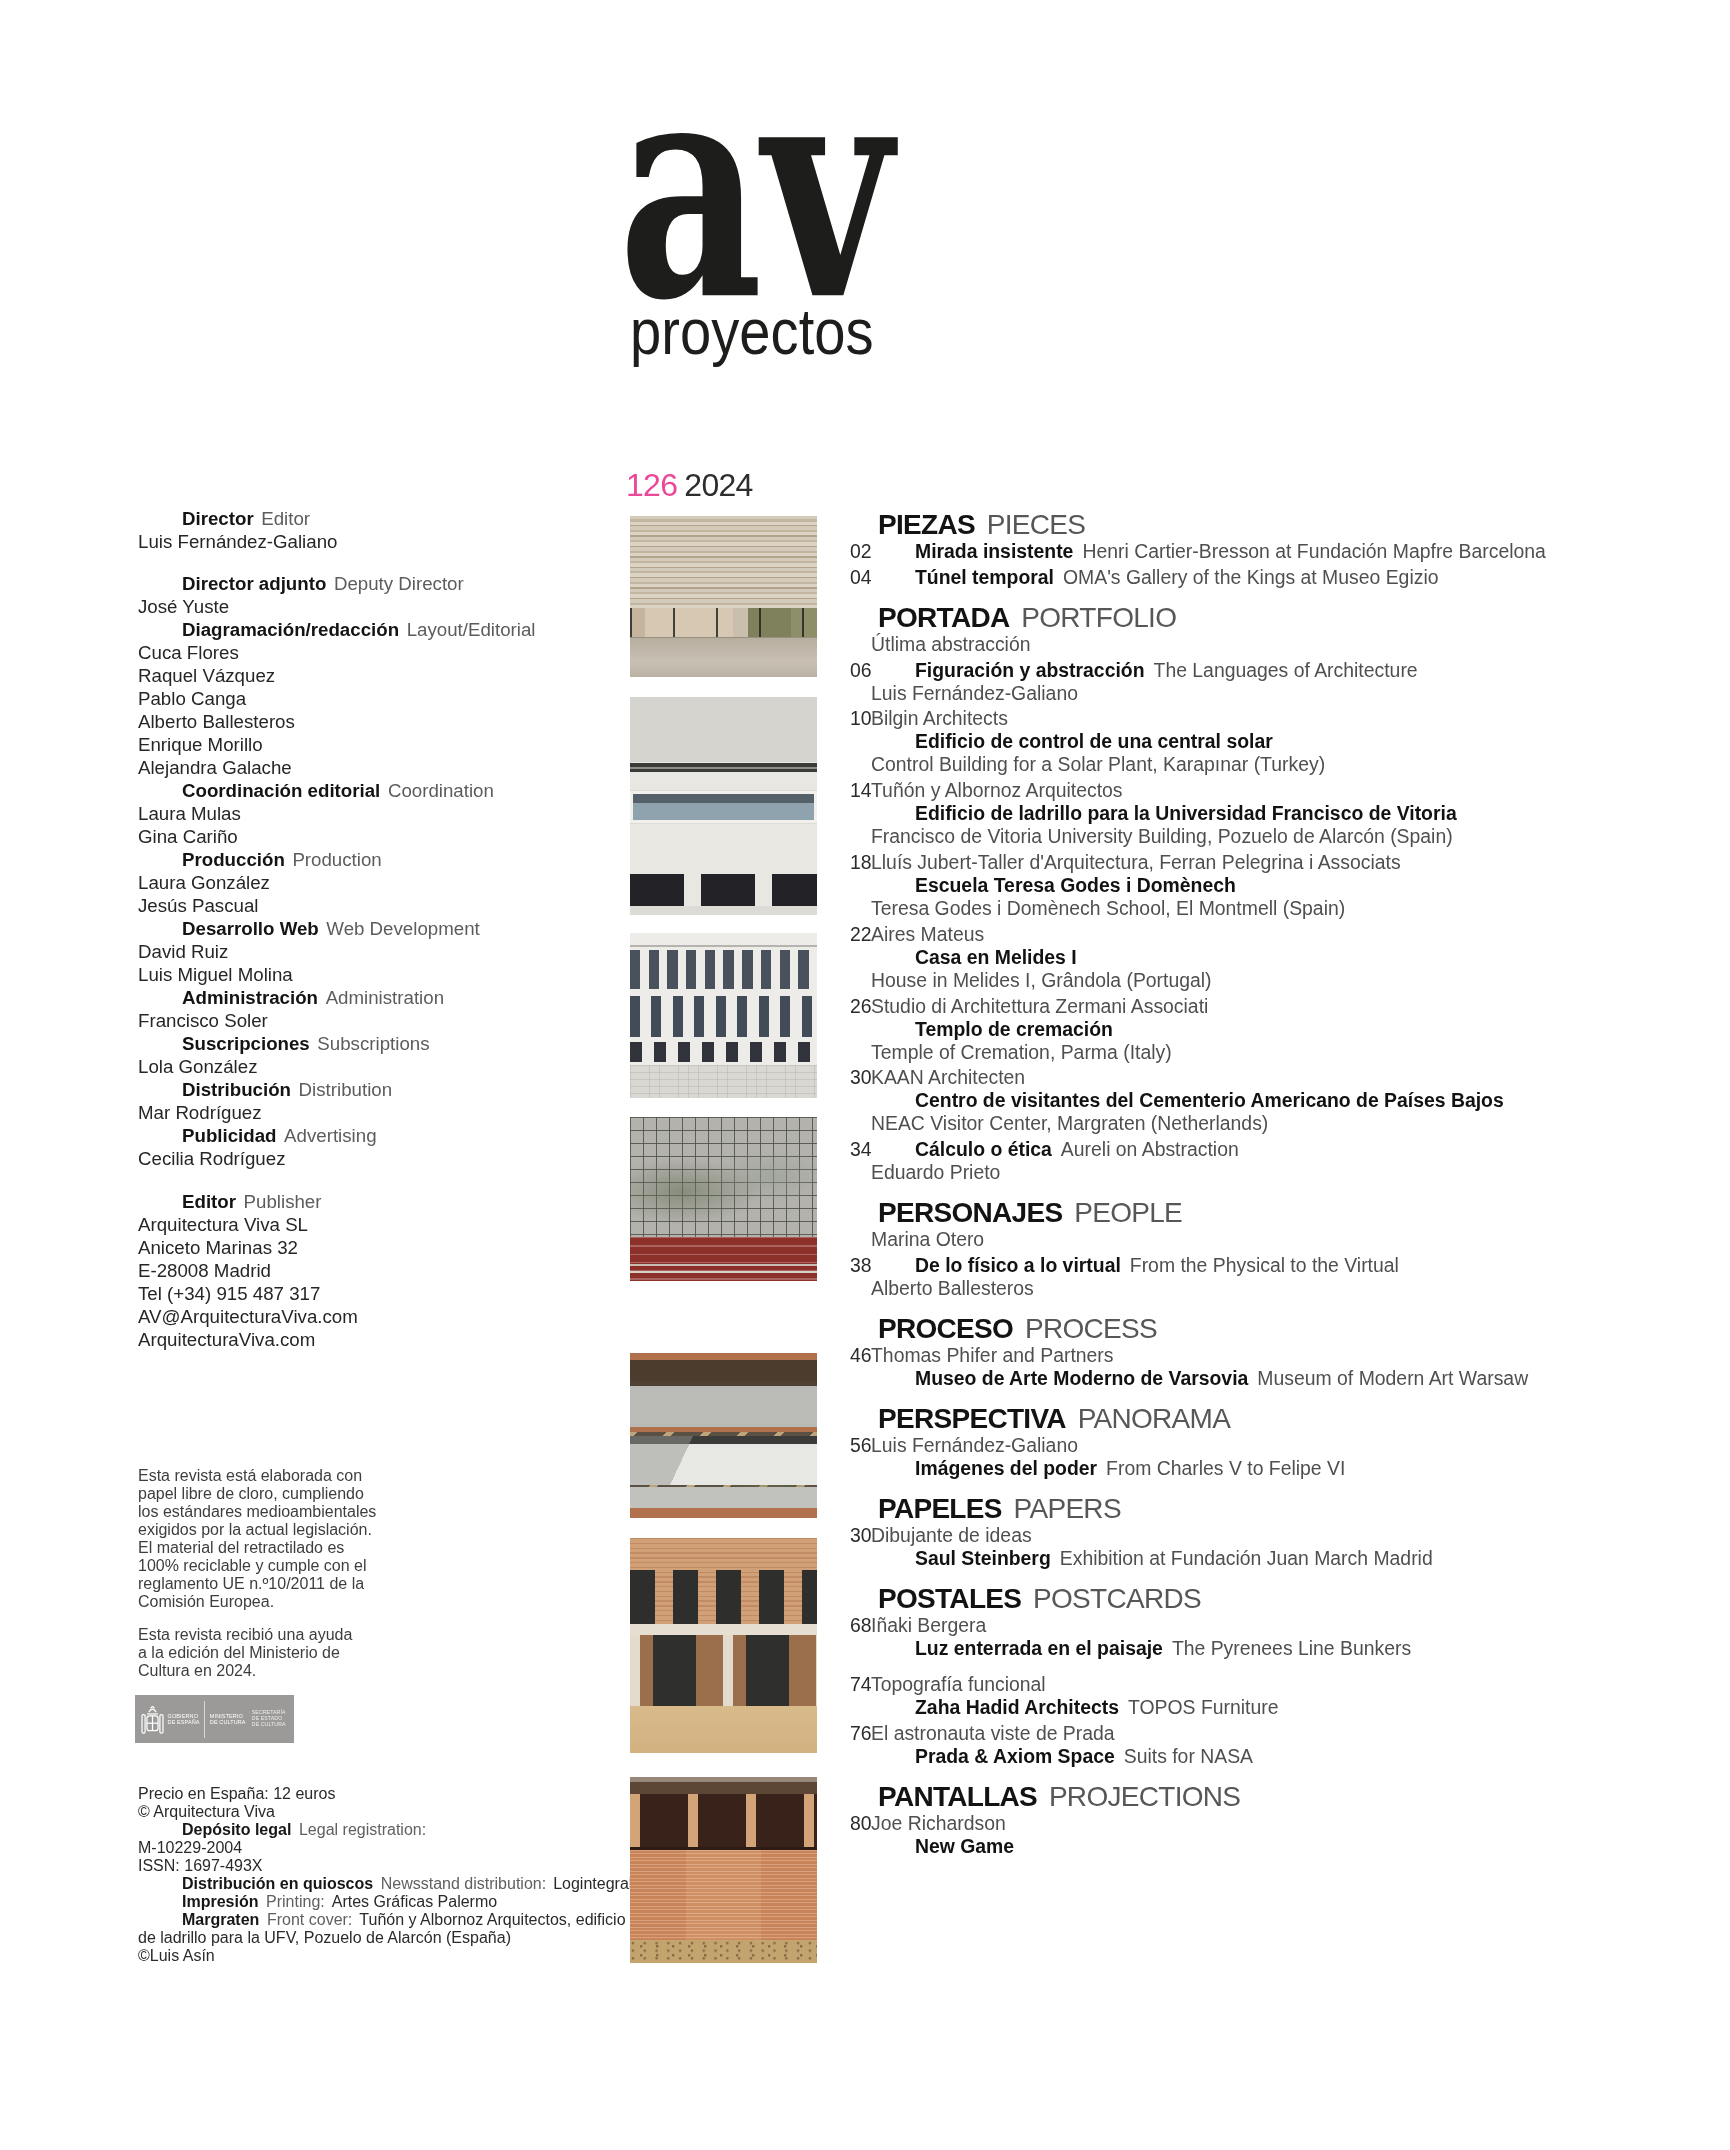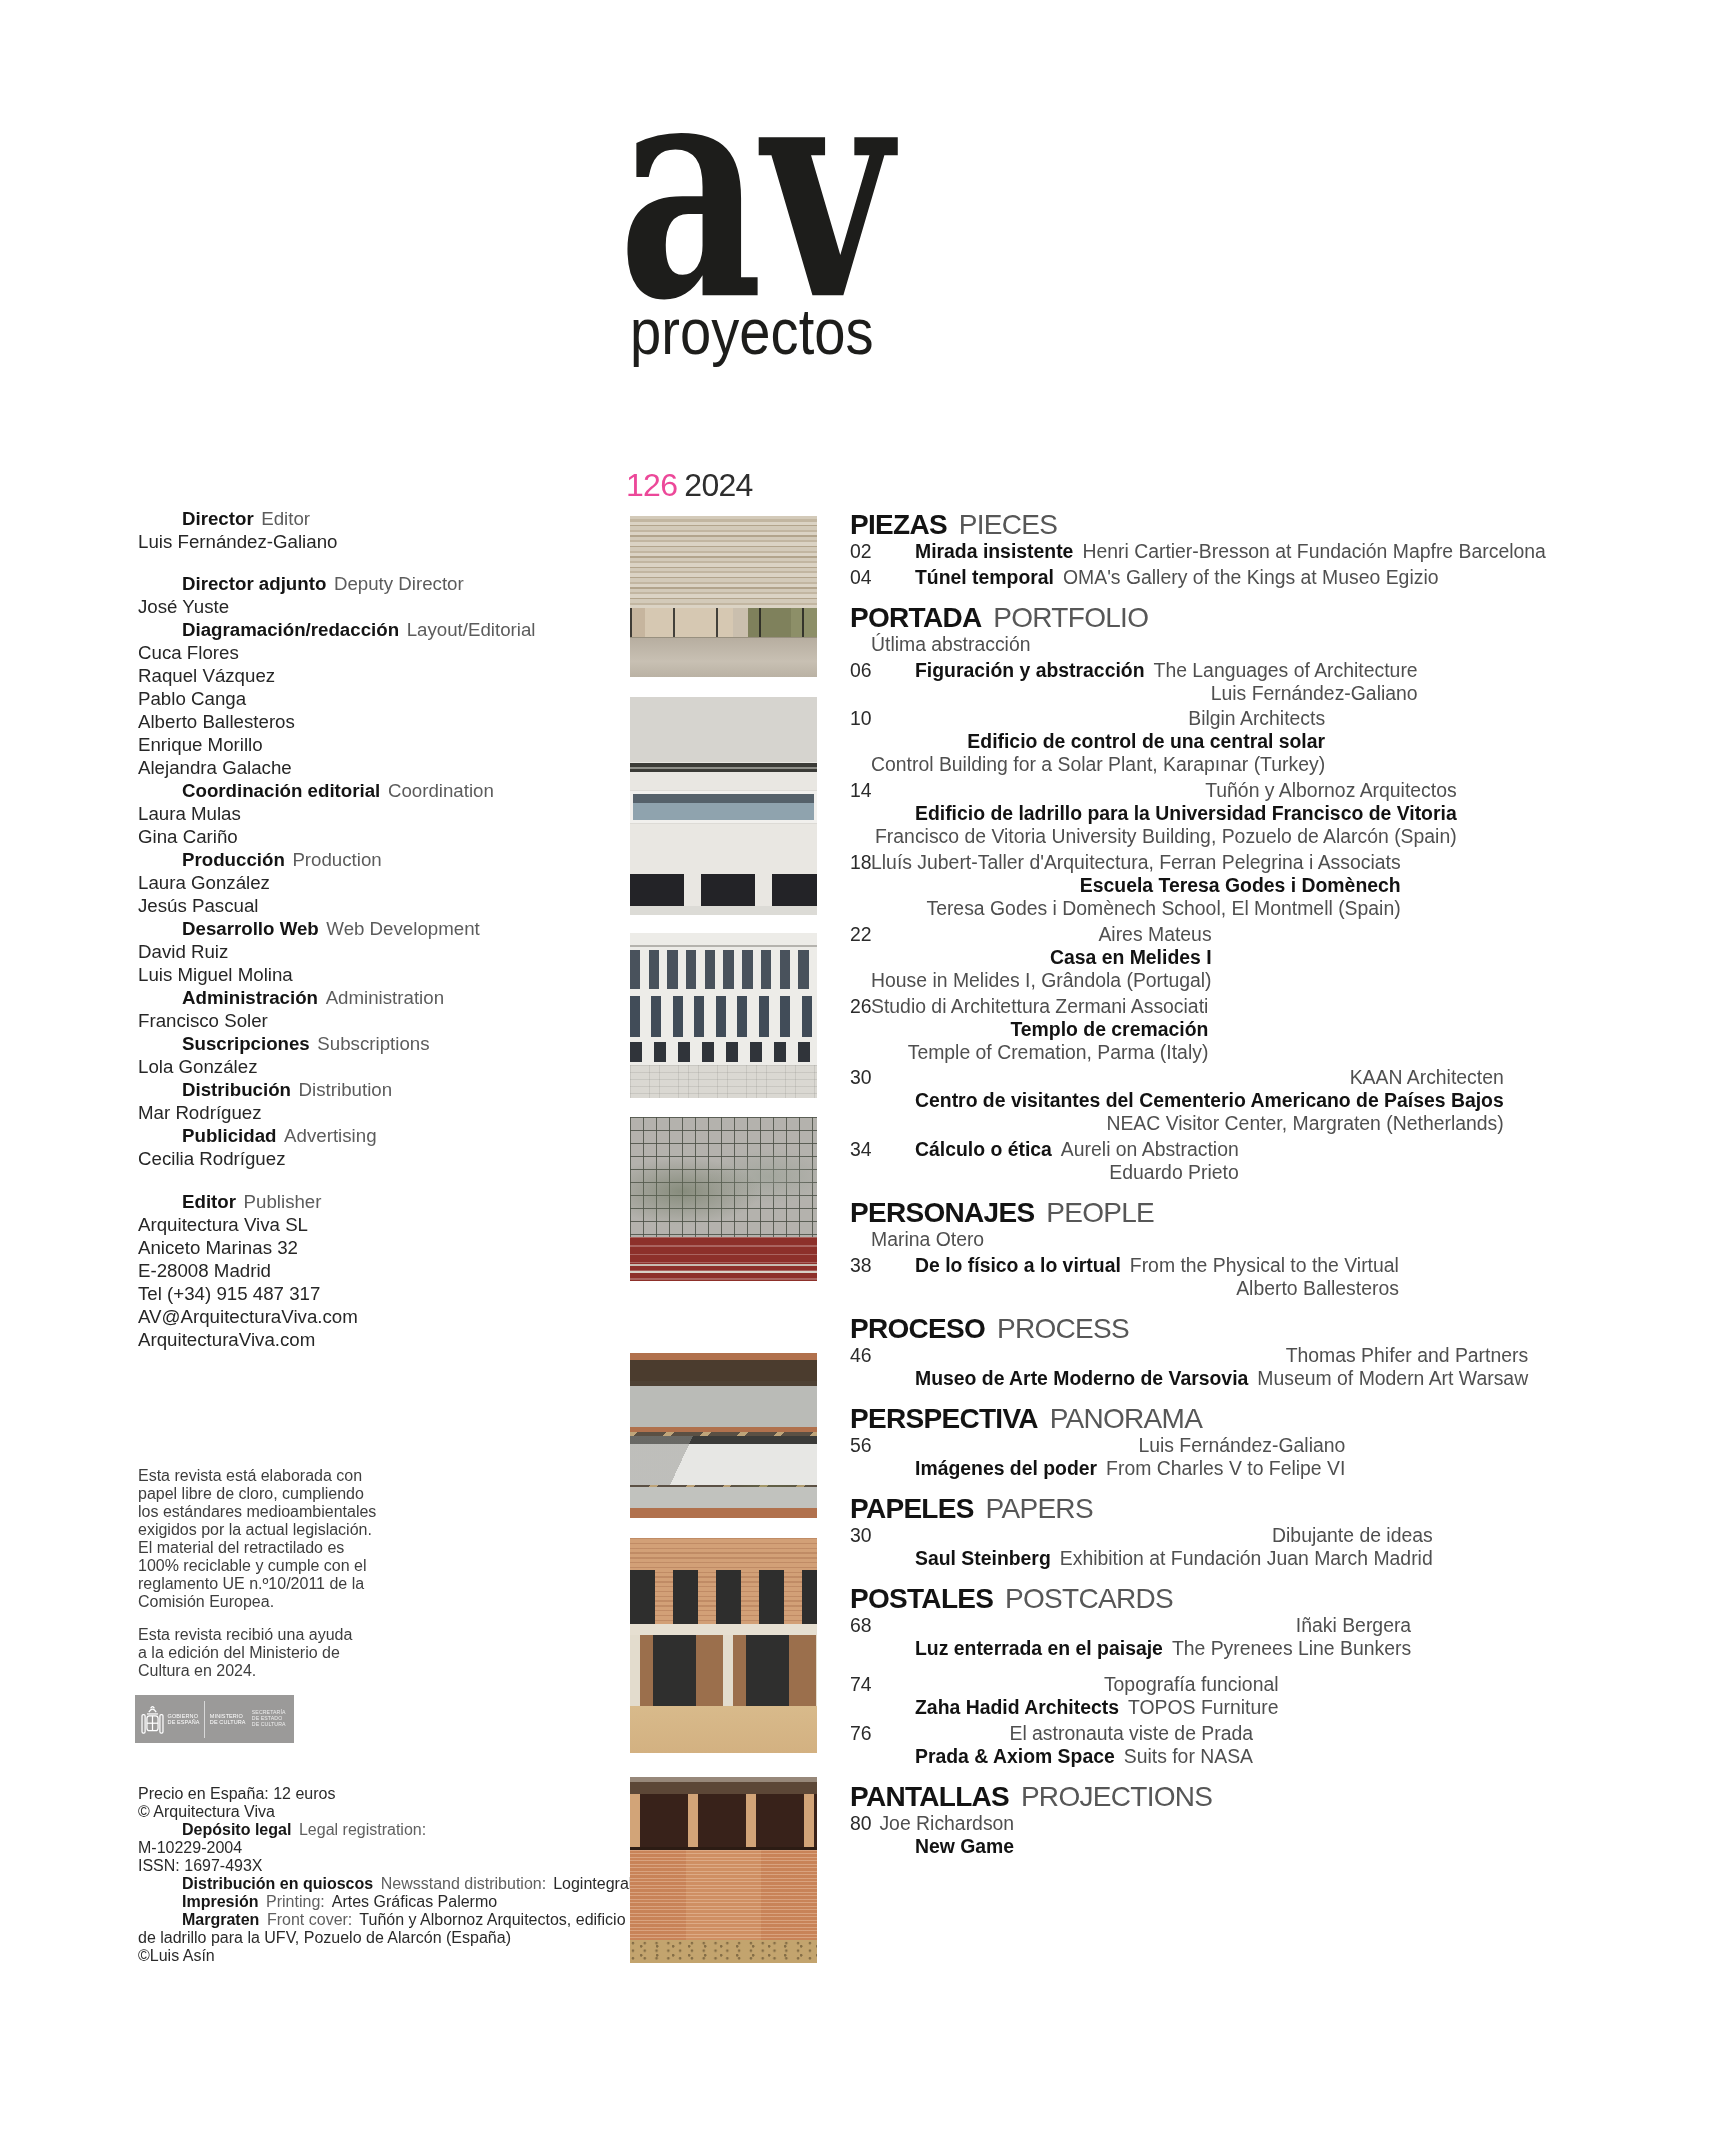--- a/index.html
+++ b/index.html
@@ -40,24 +40,24 @@
   
   .legal{position:absolute;left:138px;top:1785px;font-size:16px;line-height:18px;white-space:nowrap;}
   .legal .bb{color:#161616;}
   .legal .ll{color:#606060;}
   .legal .tt{color:#2a2a2a;}
 
   
   .toc{position:absolute;left:850px;top:509px;font-size:19.4px;line-height:23px;white-space:nowrap;}
   .toc-section{margin-top:13px;}
   .toc-section:first-child{margin-top:0;}
-  .sec-h{font-size:28px;line-height:31px;letter-spacing:-0.7px;}
+  .sec-h{font-size:28px;line-height:31px;letter-spacing:-0.7px;margin-left:28px;}
   .hes{font-weight:700;color:#131313;}
   .hen{font-weight:400;color:#575757;margin-left:11.8px;}
-  .entry{display:flex;margin-bottom:2.8px;text-align:right;}
+  .entry{display:flex;margin-bottom:2.8px;}
   .enum{width:21px;flex:none;color:#2b2b2b;}
   .eline .bb{color:#121212;}
   .eline .ll{color:#4f4f4f;}
   .eline .bb+.ll{margin-left:9px;}
 
   
   .thumb{position:absolute;left:630px;width:187px;overflow:hidden;}
   .thumb>div{position:absolute;left:0;width:100%;}
   #th1{top:516px;height:161px;}
   #th2{top:697px;height:218px;background:#e9e7e2;}

